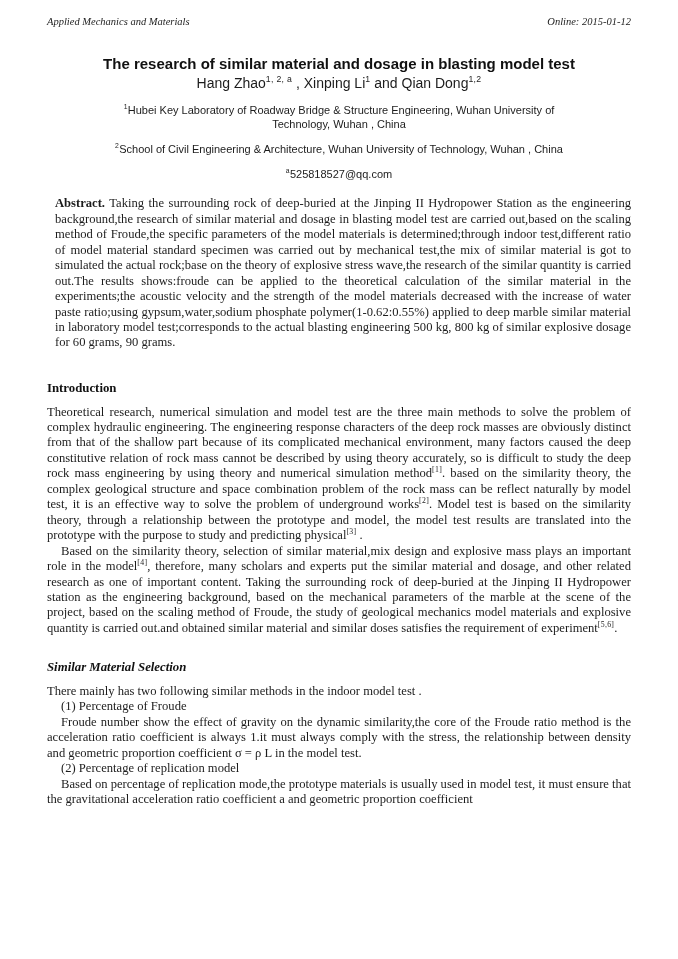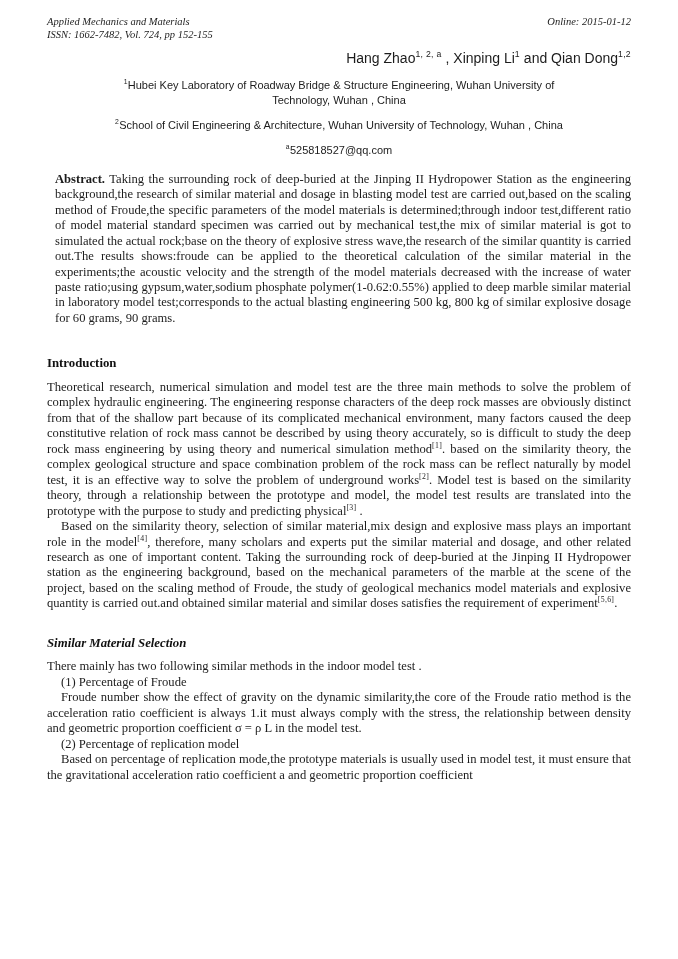--- a/index.html
+++ b/index.html
@@ -25,22 +25,21 @@
   .jheader-right { white-space: nowrap; text-align: right; }
 
   
   .title {
     margin: 27px 0 0 0;
     text-align: center;
     font: bold 15px/1.25 "Liberation Sans", sans-serif;
     color: #111;
   }
   .authors {
-    margin-top: 8px;
-    text-align: right;
+    text-align: center;
     font: 14px/1.4 "Liberation Sans", sans-serif;
   }
   .affil {
     margin: 9px auto 0 auto;
     max-width: 482px;
     text-align: center;
     font: 11px/1.35 "Liberation Sans", sans-serif;
   }
   .affil2 { max-width: 584px; margin-top: 10px; }
   .email {
@@ -74,25 +73,25 @@
   sup { font-size: 0.62em; line-height: 0; vertical-align: super; letter-spacing: 0.3px; }
 </style>
 </head>
 <body>
 
 <div class="page">
 
   <div class="jheader">
     <div class="jheader-left">
       <div>Applied Mechanics and Materials</div>
-      <div>ISSN: 1662-7482, Vol. 724, pp 152-155</div>
     </div>
     <div class="jheader-right">Online: 2015-01-12</div>
   </div>
 
+  <h1 class="title">The research of similar material and dosage in blasting model test</h1>
 
   <div class="authors rich"><span>Hang Zhao</span><sup>1, 2, a</sup><span> , Xinping Li</span><sup>1</sup><span> and Qian Dong</span><sup>1,2</sup></div>
 
   <div class="affil rich"><sup>1</sup><span>Hubei Key Laboratory of Roadway Bridge &amp; Structure Engineering, Wuhan University of Technology, Wuhan , China</span></div>
   <div class="affil affil2 rich"><sup>2</sup><span>School of Civil Engineering &amp; Architecture, Wuhan University of Technology, Wuhan , China</span></div>
 
   <div class="email rich"><sup>a</sup><span>525818527@qq.com</span></div>
 
 
   <p class="abstract rich"><span style="font-weight: bold;">Abstract.</span><span> Taking the surrounding rock of deep-buried at the Jinping II Hydropower Station as the engineering background,the research of similar material and dosage in blasting model test are carried out,based on the scaling method of Froude,the specific parameters of the model materials is determined;through indoor test,different ratio of model material standard specimen was carried out by mechanical test,the mix of similar material is got to simulated the actual rock;base on the theory of explosive stress wave,the research of the similar quantity is carried out.The results shows:froude can be applied to the theoretical calculation of the similar material in the experiments;the acoustic velocity and the strength of the model materials decreased with the increase of water paste ratio;using gypsum,water,sodium phosphate polymer(1-0.62:0.55%) applied to deep marble similar material in laboratory model test;corresponds to the actual blasting engineering 500 kg, 800 kg of similar explosive dosage for 60 grams, 90 grams.</span></p>

